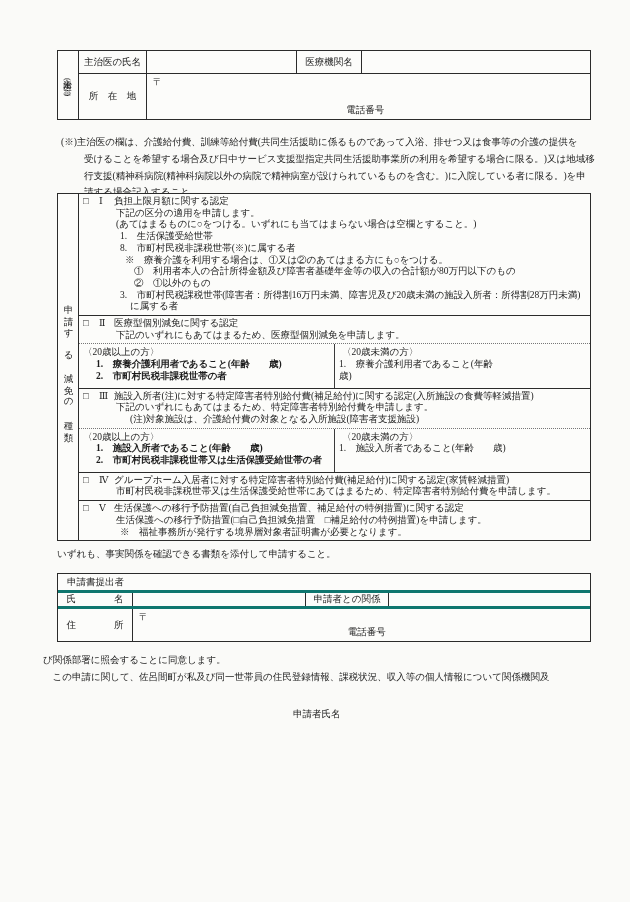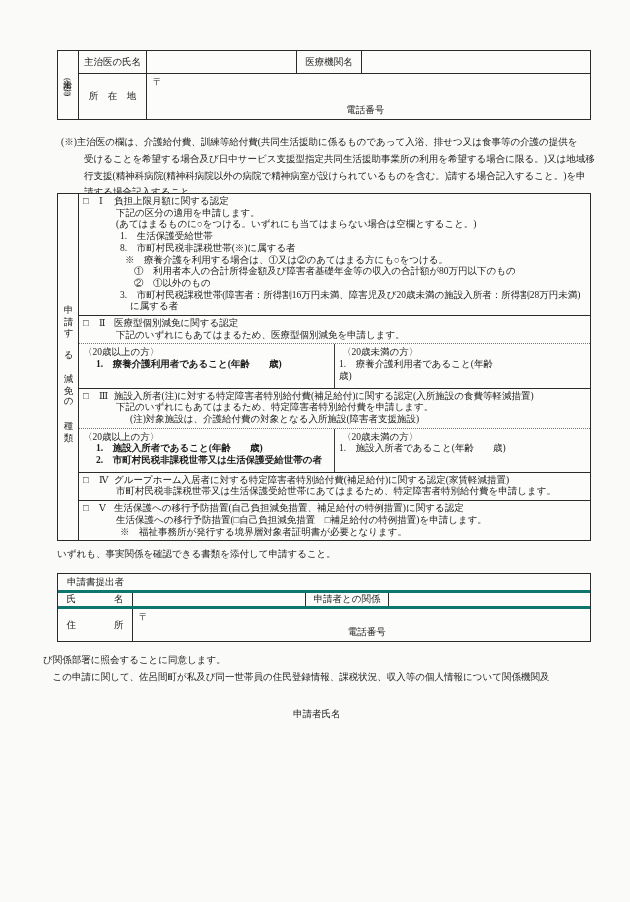--- a/index.html
+++ b/index.html
@@ -102,21 +102,21 @@
           <span>〒</span>
           <span class="phone-label">電話番号</span>
         </div>
       </div>
     </div>
   </div>
 
   <div class="note">
     <div>(※)主治医の欄は、介護給付費、訓練等給付費(共同生活援助に係るものであって入浴、排せつ又は食事等の介護の提供を</div>
     <div class="cont">受けることを希望する場合及び日中サービス支援型指定共同生活援助事業所の利用を希望する場合に限る。)又は地域移</div>
-    <div class="cont">行支援(精神科病院(精神科病院以外の病院で精神病室が設けられているものを含む。)請する場合記入すること。)を申</div>
+    <div class="cont">行支援(精神科病院(精神科病院以外の病院で精神病室が設けられているものを含む。)に入院している者に限る。)を申</div>
     <div class="cont">請する場合記入すること。</div>
   </div>
 
   <div class="tbl etable">
     <div class="side-cell eside">
       <span class="vtext">申請する減免の種類</span>
     </div>
     <div class="emain">
 
       <div class="sec">
@@ -144,20 +144,21 @@
             <span class="cbx">□</span>
             <span class="rnum">Ⅱ</span>
             <span class="ttl">医療型個別減免に関する認定</span>
           </div>
           <div class="ind-a">下記のいずれにもあてはまるため、医療型個別減免を申請します。</div>
         </div>
         <div class="subrow">
           <div class="subcol-l">
             <div class="hd">〈20歳以上の方〉</div>
             <div class="it">1.　療養介護利用者であること(年齢　　歳)</div>
+            <div class="it">2.　市町村民税非課税世帯の者</div>
           </div>
           <div class="subcol-r">
             <div class="hd">〈20歳未満の方〉</div>
             <div class="it">1.　療養介護利用者であること(年齢</div>
             <div class="it">歳)</div>
           </div>
         </div>
       </div>
 
       <div class="sec">

